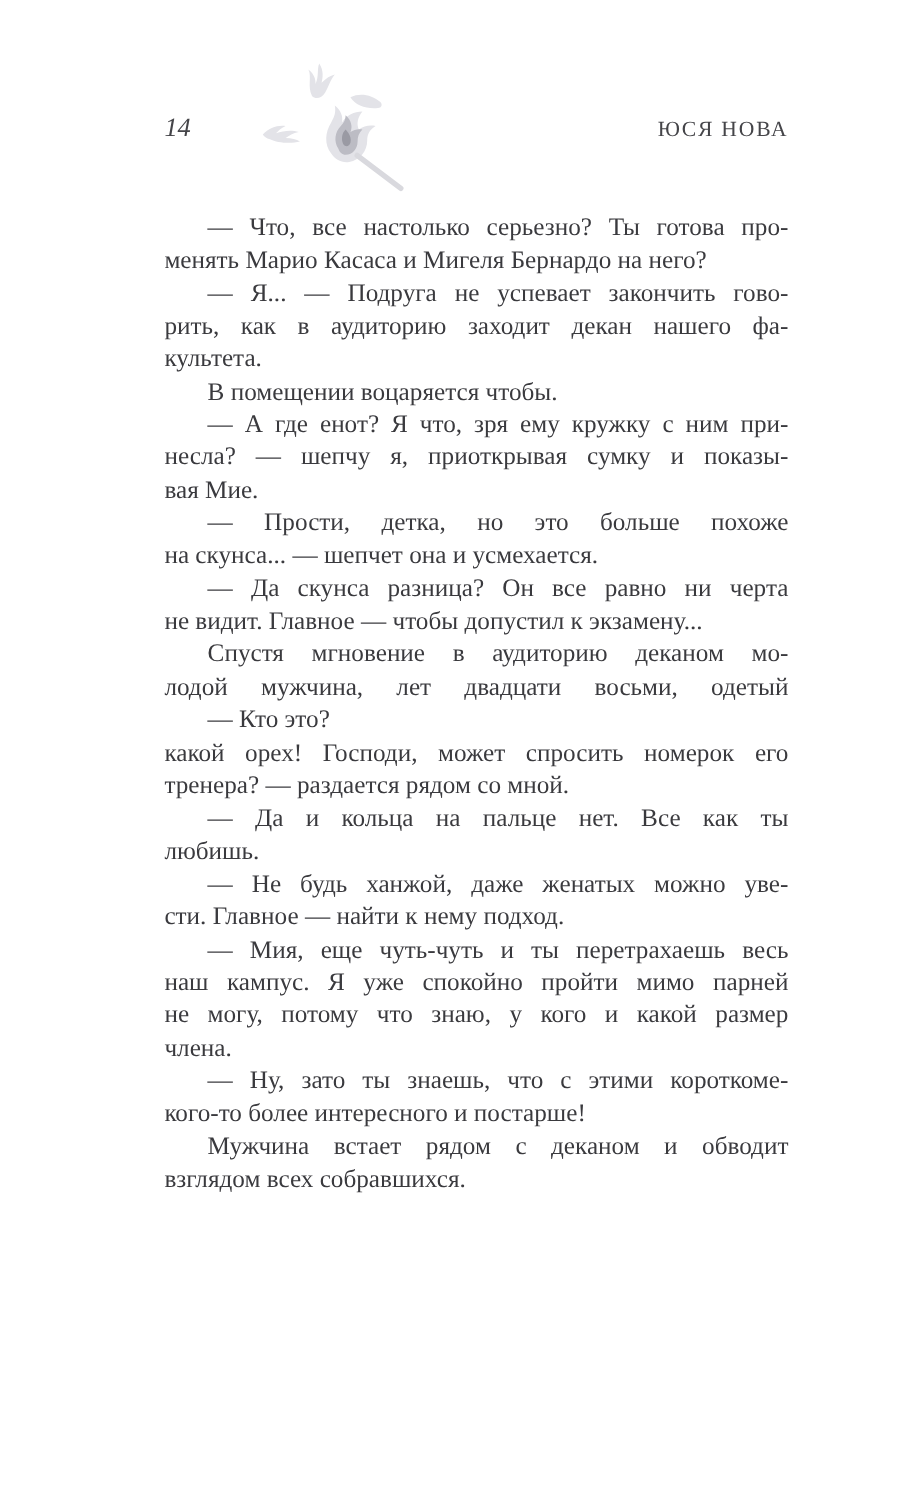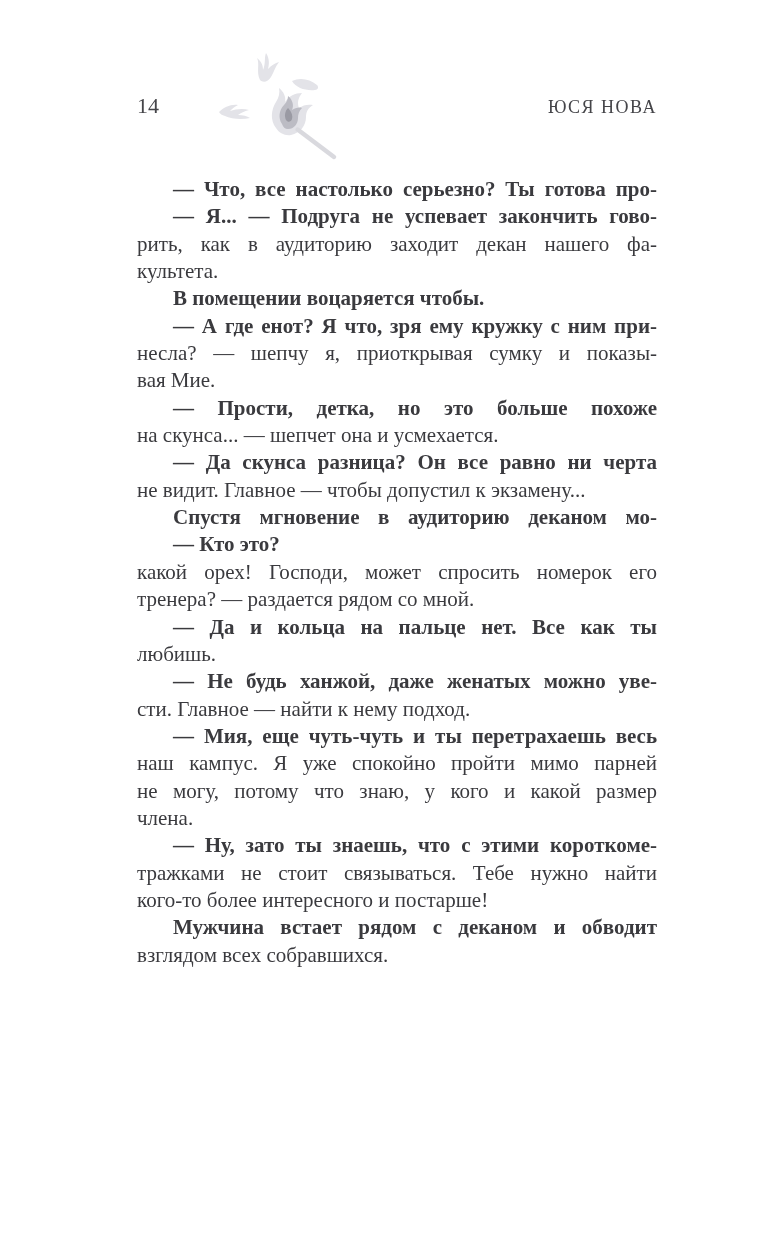--- a/index.html
+++ b/index.html
@@ -29,20 +29,21 @@
     right: 111px;
     display: flex;
     justify-content: space-between;
     align-items: baseline;
     font-size: 22px;
     line-height: 26px;
     color: #454549;
   }
   .page-number {
     font-size: 22px;
+    font-style: italic;
   }
   .running-header {
     font-size: 18px;
     letter-spacing: 1.5px;
   }
   .body-text {
     position: absolute;
     top: 176px;
     left: 137px;
     width: 520px;
@@ -53,21 +54,20 @@
   .line {
     text-align: left;
     white-space: normal;
   }
   .line.just {
     text-align: justify;
     text-align-last: justify;
   }
   .line.first {
     text-indent: 36px;
-    font-weight: bold;
   }
 </style>
 </head>
 <body>
 
 <div class="page">
 
   <svg class="watermark" width="132" height="114" viewBox="0 0 132 114" aria-hidden="true">
 
     <path d="M44 30 C40 22 44 14 41 8 C46 12 47 16 47 20 C50 13 48 8 50 3
@@ -94,43 +94,44 @@
     <rect x="80" y="76" width="50" height="4.5" rx="2.2" transform="rotate(37 80 78)" fill="#d9d9de"></rect>
   </svg>
 
   <header class="page-header">
     <span class="page-number">14</span>
     <span class="running-header">ЮСЯ НОВА</span>
   </header>
 
   <main class="body-text">
       <div class="line first just">— Что, все настолько серьезно? Ты готова про-</div>
+      <div class="line">менять Марио Касаса и Мигеля Бернардо на него?</div>
       <div class="line first just">— Я... — Подруга не успевает закончить гово-</div>
       <div class="line just">рить, как в аудиторию заходит декан нашего фа-</div>
       <div class="line">культета.</div>
       <div class="line first">В помещении воцаряется чтобы.</div>
       <div class="line first just">— А где енот? Я что, зря ему кружку с ним при-</div>
       <div class="line just">несла? — шепчу я, приоткрывая сумку и показы-</div>
       <div class="line">вая Мие.</div>
       <div class="line first just">— Прости, детка, но это больше похоже</div>
       <div class="line">на скунса... — шепчет она и усмехается.</div>
       <div class="line first just">— Да скунса разница? Он все равно ни черта</div>
       <div class="line">не видит. Главное — чтобы допустил к экзамену...</div>
       <div class="line first just">Спустя мгновение в аудиторию деканом мо-</div>
+      <div class="line just">лодой мужчина, лет двадцати восьми, одетый</div>
       <div class="line first">— Кто это?</div>
       <div class="line just">какой орех! Господи, может спросить номерок его</div>
       <div class="line">тренера? — раздается рядом со мной.</div>
       <div class="line first just">— Да и кольца на пальце нет. Все как ты</div>
       <div class="line">любишь.</div>
       <div class="line first just">— Не будь ханжой, даже женатых можно уве-</div>
       <div class="line">сти. Главное — найти к нему подход.</div>
       <div class="line first just">— Мия, еще чуть-чуть и ты перетрахаешь весь</div>
       <div class="line just">наш кампус. Я уже спокойно пройти мимо парней</div>
       <div class="line just">не могу, потому что знаю, у кого и какой размер</div>
       <div class="line">члена.</div>
       <div class="line first just">— Ну, зато ты знаешь, что с этими короткоме-</div>
-      <div class="line just">тражками не стоит связываться. Тебе нужно найти</div>
       <div class="line">кого-то более интересного и постарше!</div>
       <div class="line first just">Мужчина встает рядом с деканом и обводит</div>
       <div class="line">взглядом всех собравшихся.</div>
     </main>
 
 </div>
 
 </body></html>

